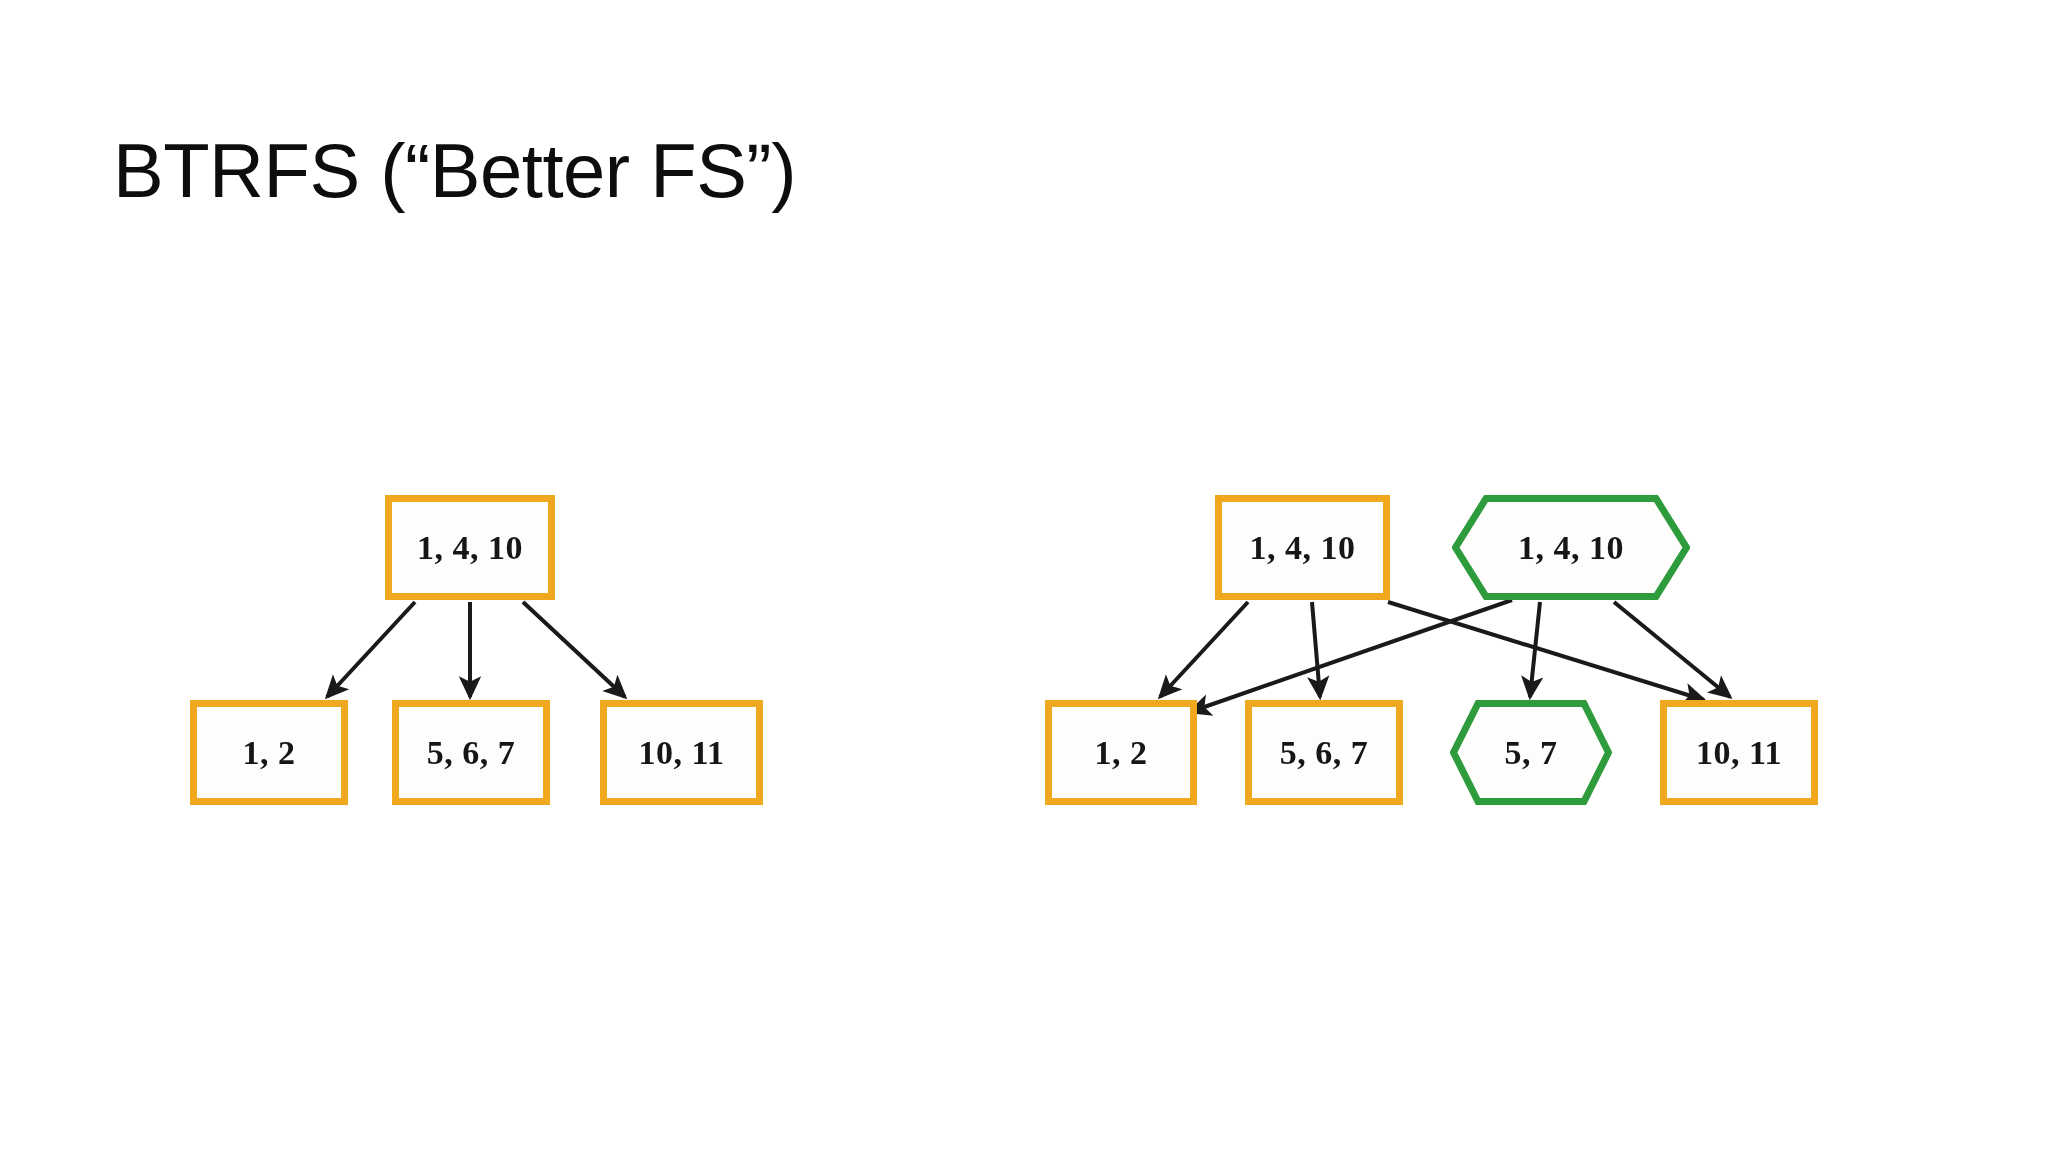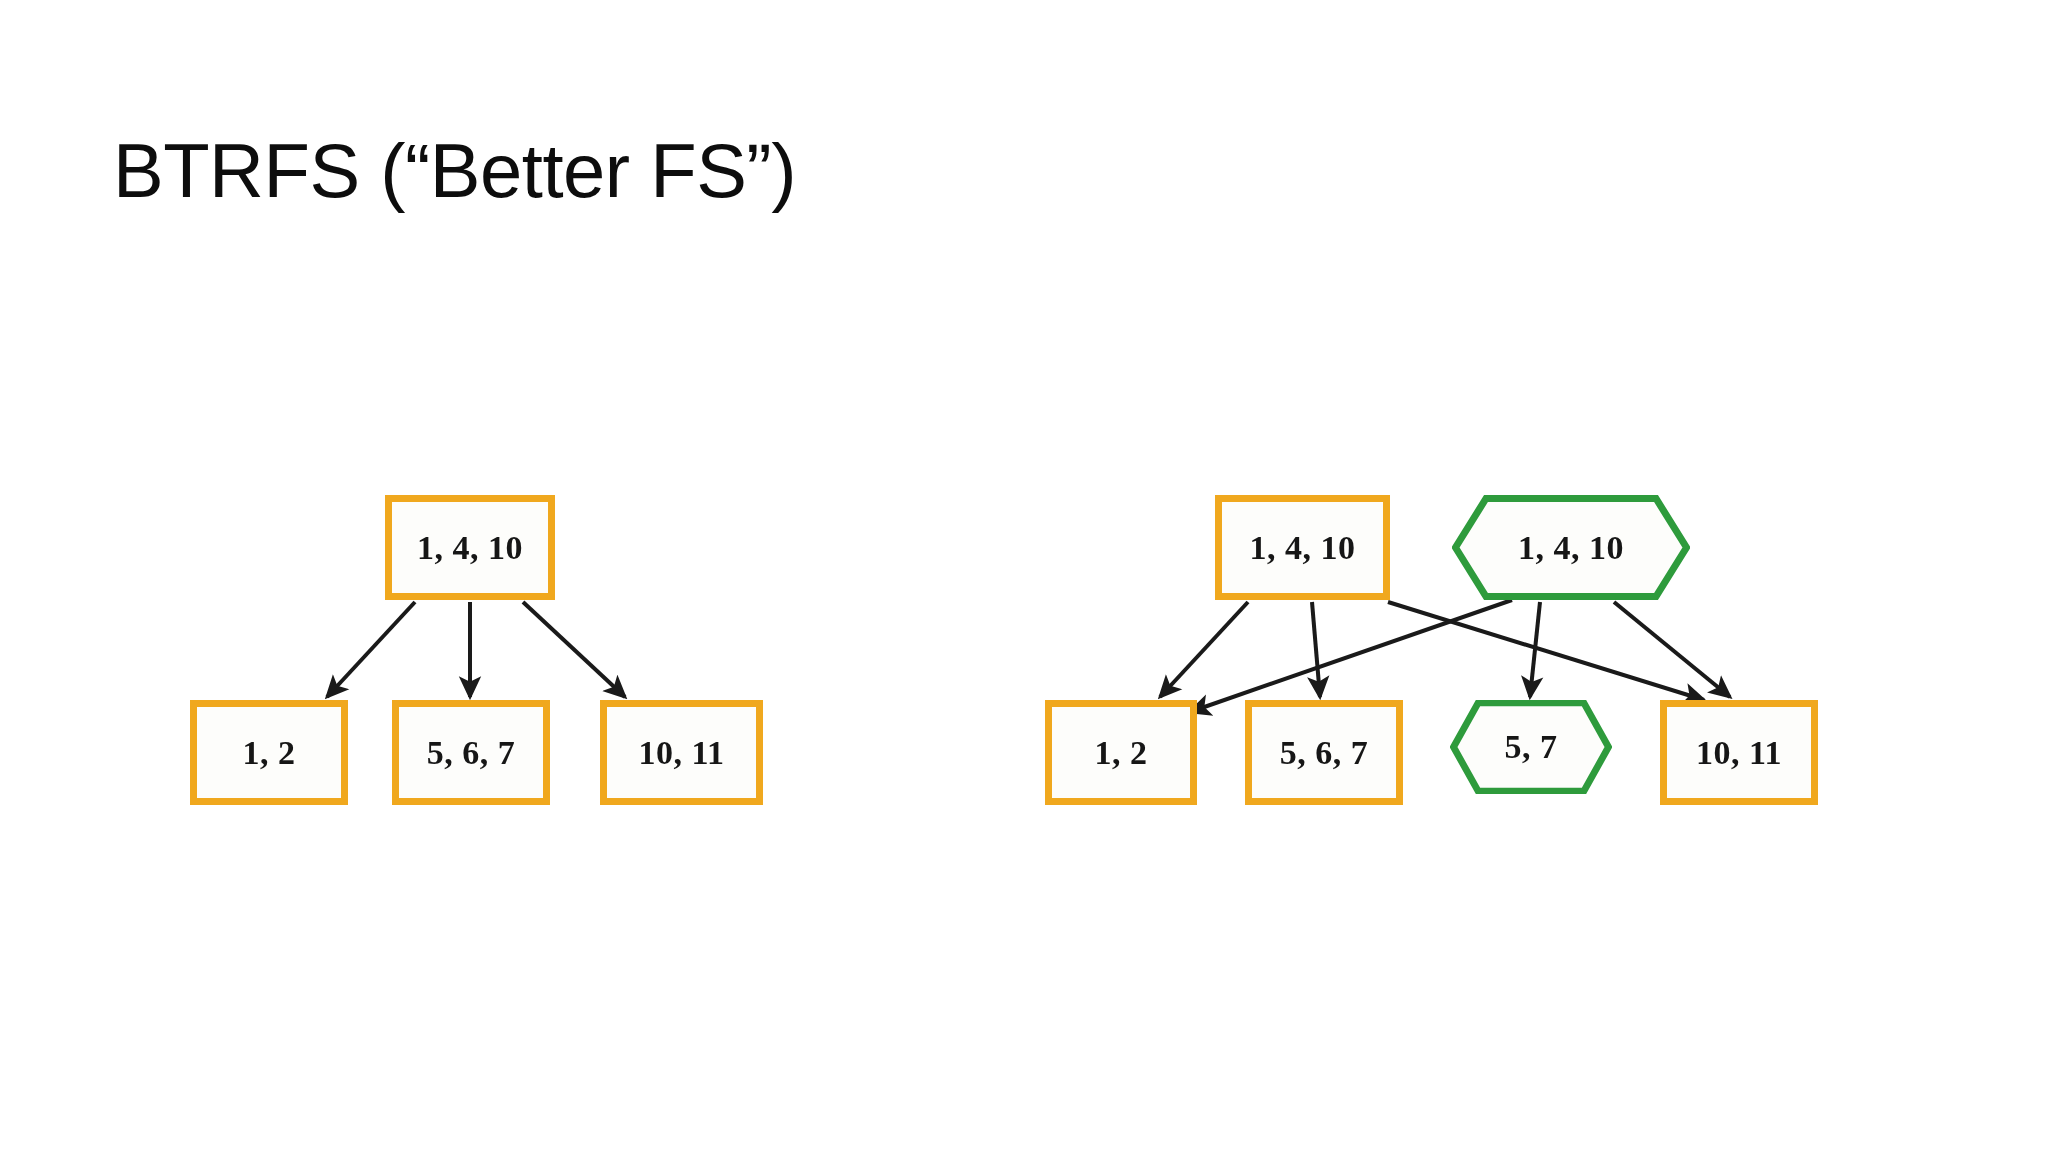--- a/index.html
+++ b/index.html
@@ -126,21 +126,21 @@
           <polygon points="34,3.5 204,3.5 234.5,52.5 204,101.5 34,101.5 3.5,52.5" fill="#fdfdfb" stroke="#2e9b3c" stroke-width="7" stroke-linejoin="miter"></polygon>
         </svg>
         <span class="node-label">1, 4, 10</span>
       </div>
       <div class="node node-rect" style="left: 1045px; top: 700px; width: 152px; height: 105px; color: rgb(22, 22, 22); border-color: rgb(240, 168, 30); background: rgb(253, 253, 251);">
         <span class="node-label">1, 2</span>
       </div>
       <div class="node node-rect" style="left: 1245px; top: 700px; width: 158px; height: 105px; color: rgb(22, 22, 22); border-color: rgb(240, 168, 30); background: rgb(253, 253, 251);">
         <span class="node-label">5, 6, 7</span>
       </div>
-      <div class="node node-hex" style="left: 1450px; top: 700px; width: 162px; height: 94px; color: rgb(22, 22, 22);">
+      <div class="node node-hex" style="left: 1450px; top: 700px; width: 162px; height: 105px; color: rgb(22, 22, 22);">
         <svg class="hex-svg" viewBox="0 0 162 105" preserveAspectRatio="none">
           <polygon points="28,3.5 134,3.5 158.5,52.5 134,101.5 28,101.5 3.5,52.5" fill="#fdfdfb" stroke="#2e9b3c" stroke-width="7" stroke-linejoin="miter"></polygon>
         </svg>
         <span class="node-label">5, 7</span>
       </div>
       <div class="node node-rect" style="left: 1660px; top: 700px; width: 158px; height: 105px; color: rgb(22, 22, 22); border-color: rgb(240, 168, 30); background: rgb(253, 253, 251);">
         <span class="node-label">10, 11</span>
       </div>
     </div>
 

